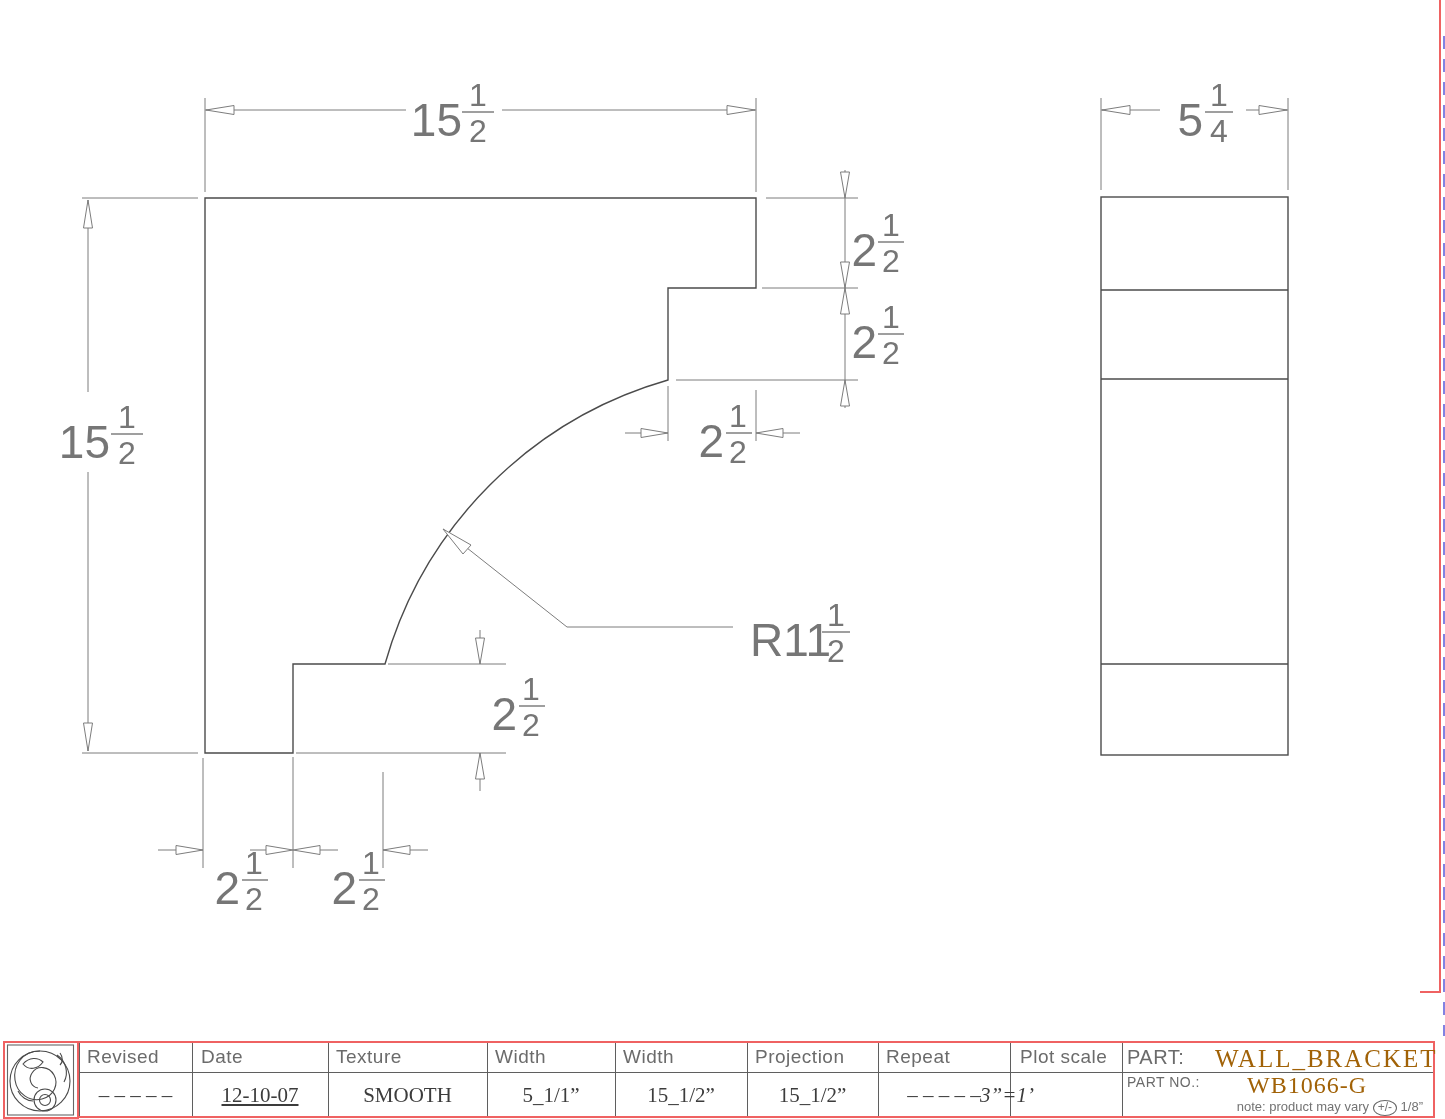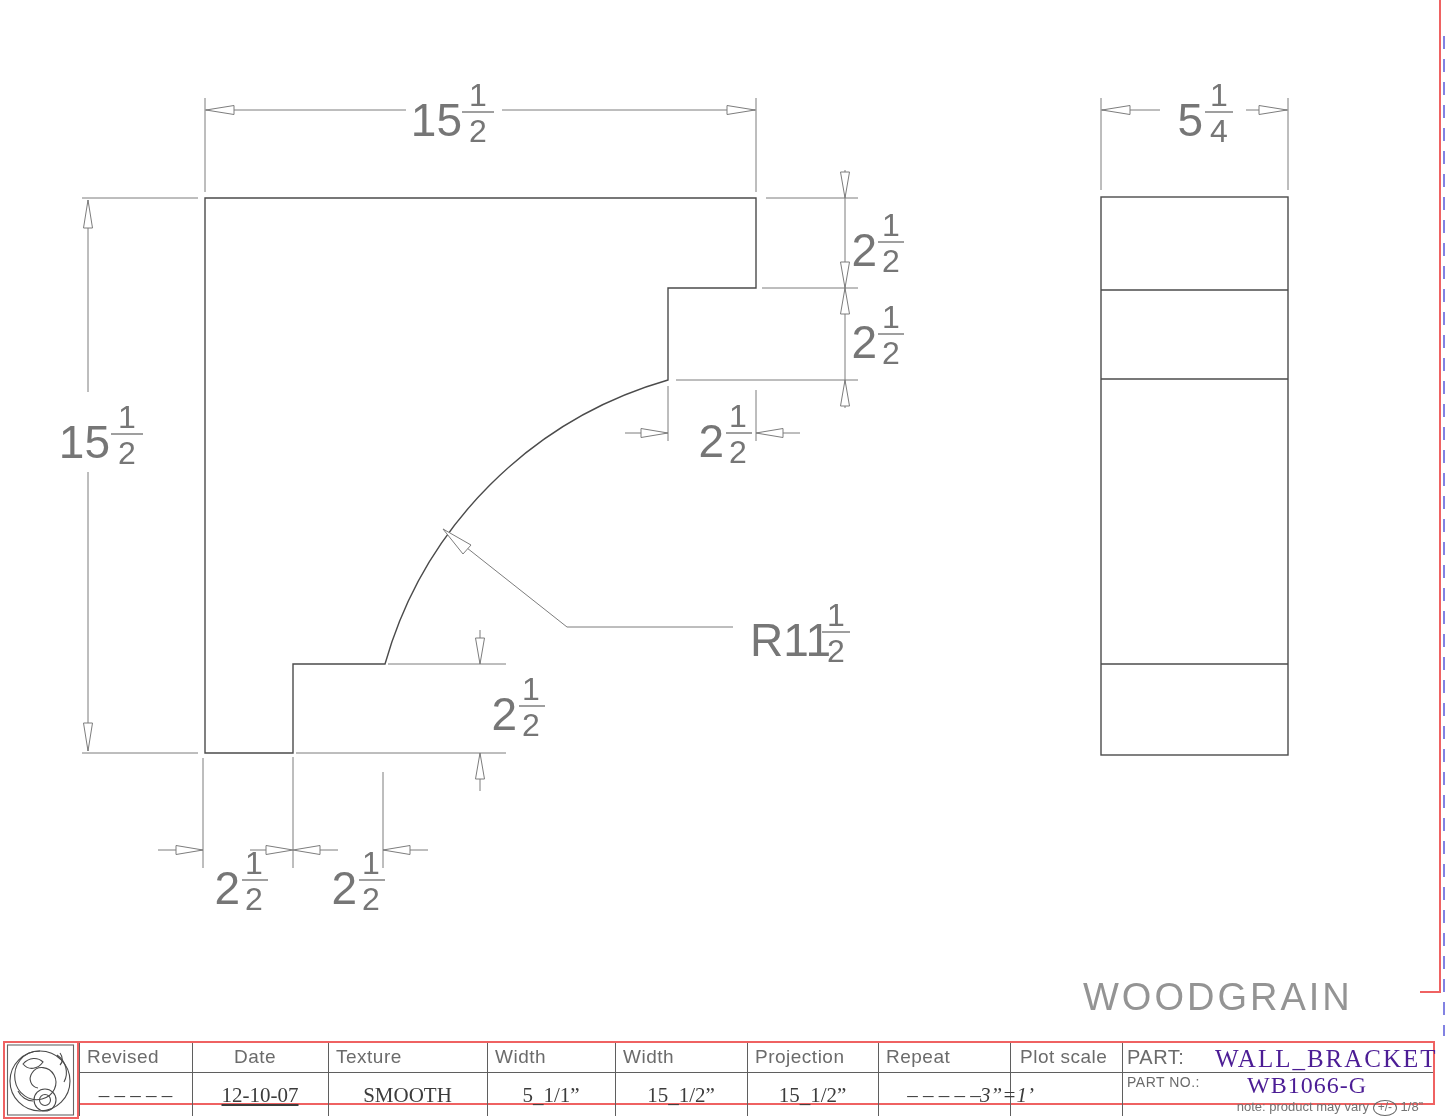--- a/index.html
+++ b/index.html
@@ -7,28 +7,28 @@
          font-family:"Liberation Sans",sans-serif;}
   svg text{font-family:"Liberation Sans",sans-serif;}
   
   .red-v{position:absolute;background:#ef6262;}
   .red-h{position:absolute;background:#ef6262;}
   .blue-dash{position:absolute;width:3px;background:repeating-linear-gradient(180deg,#8282e2 0 13px,transparent 13px 23px);}
   
   #watermark{position:absolute;left:1083px;top:976px;font-size:38px;letter-spacing:3px;
              color:#949494;font-weight:normal;}
   
-  #titleblock{position:absolute;left:3px;top:1041px;width:1432px;height:64px;
+  #titleblock{position:absolute;left:3px;top:1041px;width:1432px;height:77px;
               border:2px solid #ef6262;box-sizing:border-box;background:#fff;}
   .tb-vline{position:absolute;top:0;width:1px;background:#5f5f5f;height:73px;}
   .tb-hline{position:absolute;height:1px;background:#5f5f5f;}
   .tb-label{position:absolute;top:3px;font-size:19px;color:#6b6b6b;letter-spacing:0.5px;white-space:nowrap;}
   .tb-value{position:absolute;top:40px;font-family:"Liberation Serif",serif;font-size:21px;
             color:#3c3c3c;text-align:center;white-space:nowrap;}
-  .tb-blue{color:#4c1d95;font-family:"Liberation Serif",serif;position:absolute;white-space:nowrap;}
+  .tb-blue{color:#a16207;font-family:"Liberation Serif",serif;position:absolute;white-space:nowrap;}
   #logo-box{position:absolute;left:3px;top:1041px;width:76px;height:78px;border:2px solid #ef6262;
             box-sizing:border-box;background:#fff;}
   #note-line{position:absolute;right:10px;top:56px;font-size:13px;color:#737373;white-space:nowrap;}
   .tol-ellipse{display:inline-block;border:1px solid #666;border-radius:50%;padding:0 4px 1px 4px;
                font-size:12px;line-height:13px;}
 </style>
 </head>
 <body>
 
 <div id="sheet">
@@ -158,37 +158,36 @@
         <line x1="1205" y1="112" x2="1233" y2="112" stroke="#767676" stroke-width="1.4"></line>
         <text x="1219" y="142" text-anchor="middle" font-size="32">4</text>
       </g>
     </g>
   </svg>
 
   <div class="red-v" style="left:1439px;top:0;width:2px;height:993px;"></div>
   <div class="red-h" style="left:1420px;top:991px;width:21px;height:2px;"></div>
   <div class="blue-dash" style="left:1443px;top:36px;height:1000px;"></div>
 
-  <div id="watermark">WOODGRAIN</div>
 
   <div id="titleblock">
 
     <div class="tb-vline" style="left:74px;"></div>
     <div class="tb-vline" style="left:187px;"></div>
     <div class="tb-vline" style="left:323px;"></div>
     <div class="tb-vline" style="left:482px;"></div>
     <div class="tb-vline" style="left:610px;"></div>
     <div class="tb-vline" style="left:742px;"></div>
     <div class="tb-vline" style="left:873px;"></div>
     <div class="tb-vline" style="left:1005px;"></div>
     <div class="tb-vline" style="left:1117px;"></div>
     <div class="tb-hline" style="left:74px;top:29px;width:1354px;"></div>
 
     <div class="tb-label" style="left:82px;">Revised</div>
-    <div class="tb-label" style="left:196px;margin-left:33px;">Date</div>
+    <div class="tb-label" style="left:196px;">Date</div>
     <div class="tb-label" style="left:331px;">Texture</div>
     <div class="tb-label" style="left:490px;">Width</div>
     <div class="tb-label" style="left:618px;">Width</div>
     <div class="tb-label" style="left:750px;">Projection</div>
     <div class="tb-label" style="left:881px;">Repeat</div>
     <div class="tb-label" style="left:1015px;">Plot scale</div>
 
     <div class="tb-value" style="left:74px;width:113px;">– – – – –</div>
     <div class="tb-value" style="left:187px;width:136px;text-decoration:underline;">12-10-07</div>
     <div class="tb-value" style="left:323px;width:159px;text-align:center;">SMOOTH</div>

